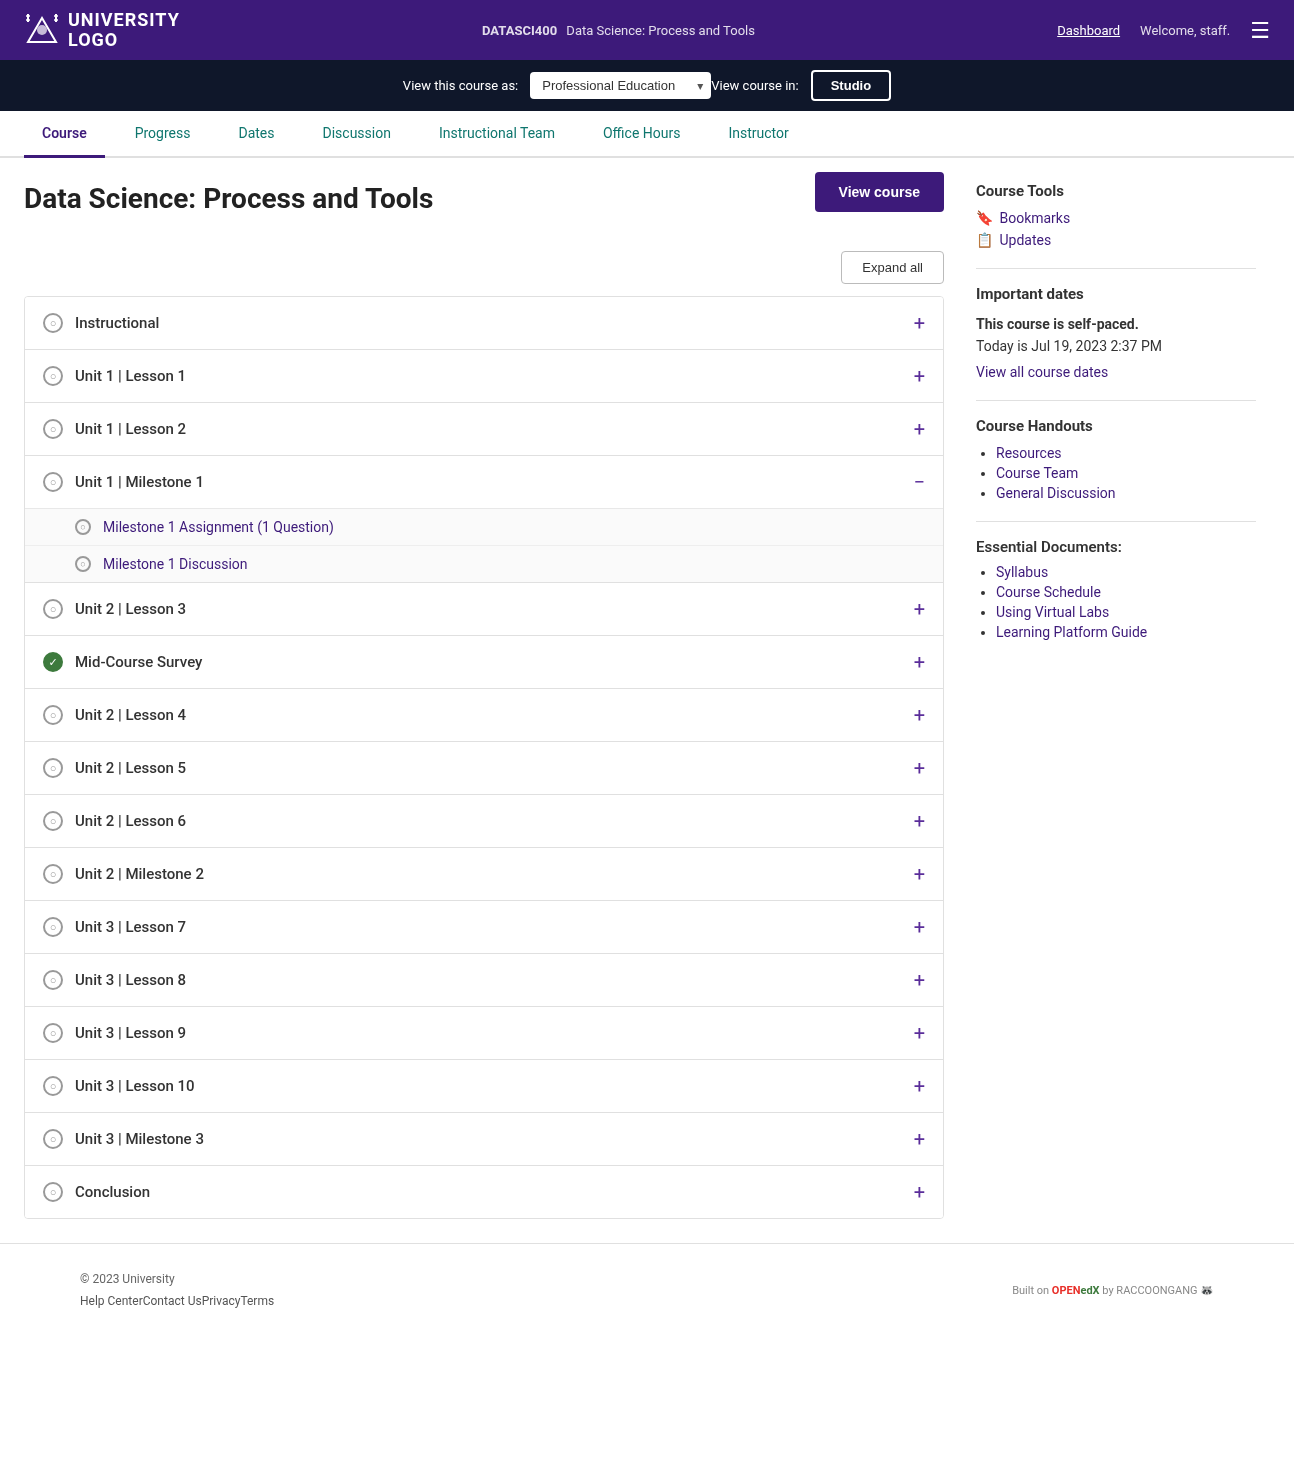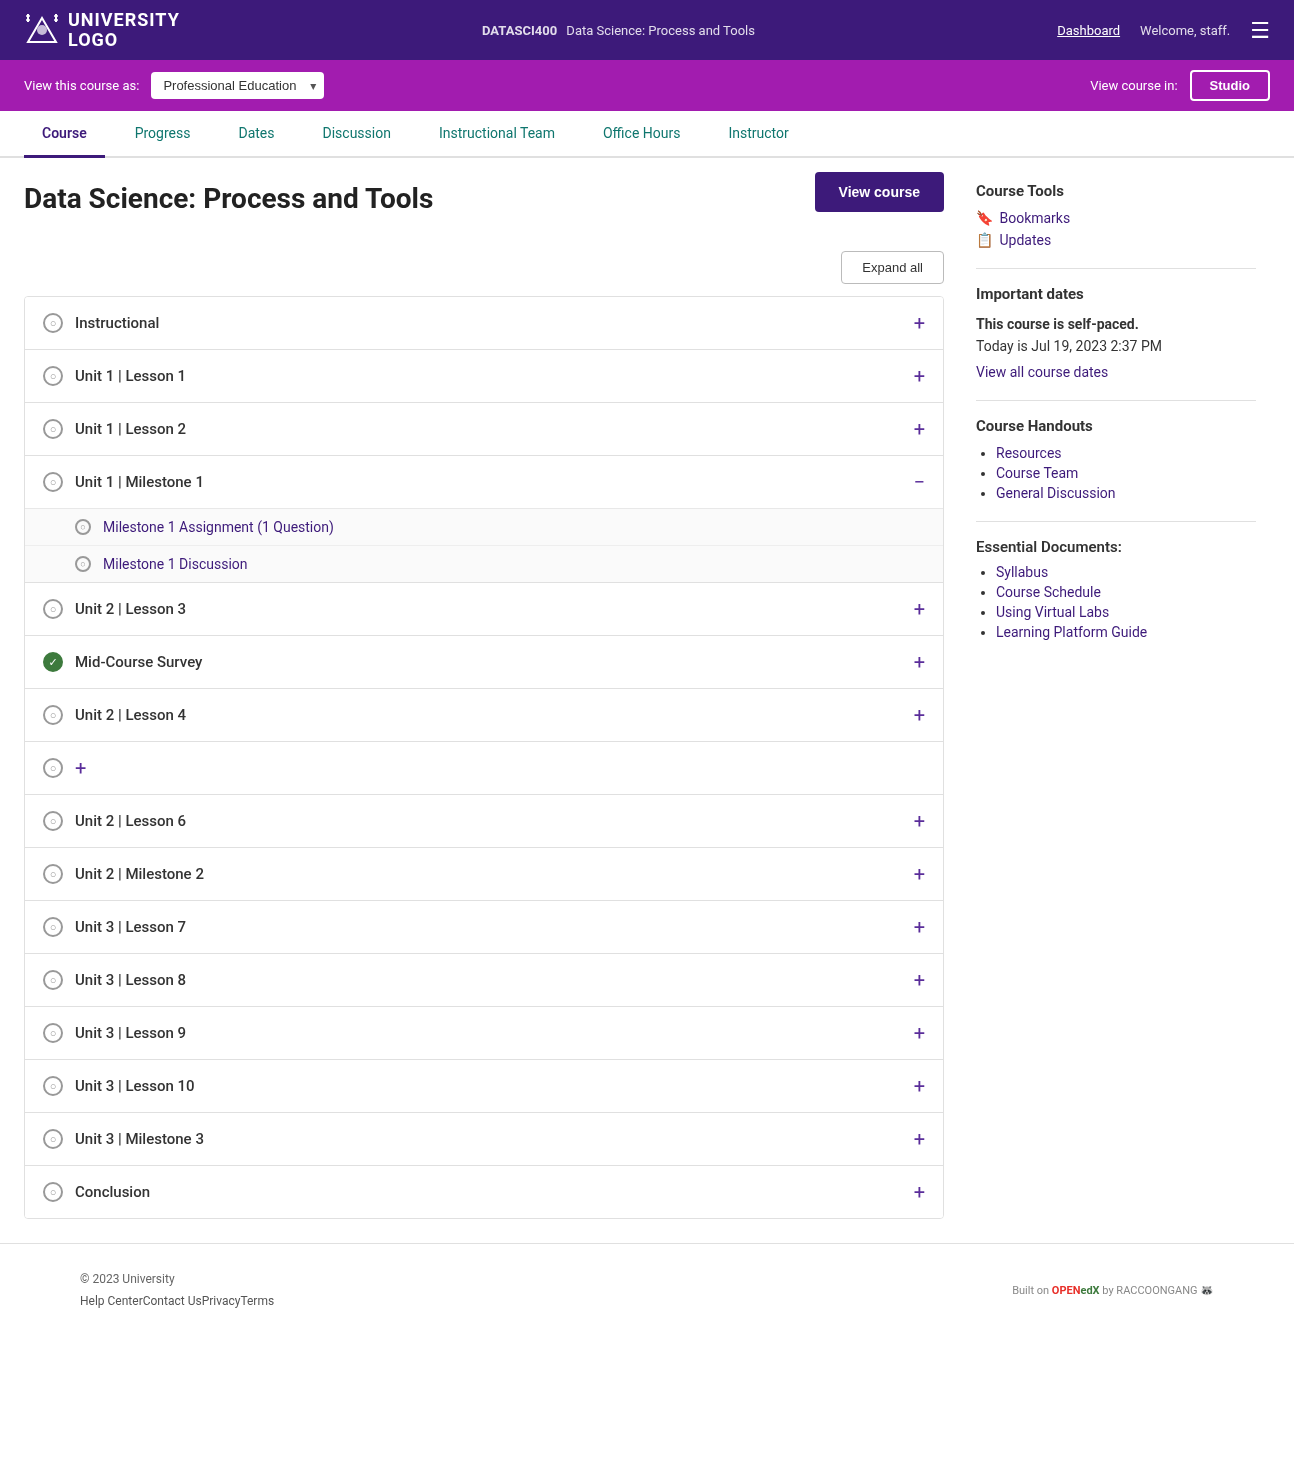--- a/index.html
+++ b/index.html
@@ -53,40 +53,40 @@
       font-size: 13px;
     }
     .hamburger {
       font-size: 22px;
       cursor: pointer;
       color: white;
     }
 
     
     .view-as-bar {
-      background: #a21caf;
+      background: #0f172a;
       padding: 10px 24px;
       display: flex;
       align-items: center;
-      justify-content: space-between;
+      justify-content: center;
     }
     .view-as-left {
       display: flex;
       align-items: center;
       gap: 12px;
     }
     .view-as-label {
       color: white;
       font-size: 13px;
     }
     .view-dropdown {
       background: white;
       border: none;
       border-radius: 4px;
-      padding: 6px 28px 6px 12px;
+      padding: 6px 36px 6px 12px;
       font-size: 13px;
       color: #333;
       cursor: pointer;
       appearance: none;
       -webkit-appearance: none;
       position: relative;
     }
     .view-dropdown-wrapper {
       position: relative;
       display: inline-block;
@@ -506,20 +506,21 @@
         <div class="accordion-header">
           <div class="check-icon">○</div>
           <span class="accordion-label">Unit 2 | Lesson 4</span>
           <span class="accordion-toggle">+</span>
         </div>
       </div>
 
       <div class="accordion-item">
         <div class="accordion-header">
           <div class="check-icon">○</div>
+          <span class="accordion-label">Unit 2 | Lesson 5</span>
           <span class="accordion-toggle">+</span>
         </div>
       </div>
 
       <div class="accordion-item">
         <div class="accordion-header">
           <div class="check-icon">○</div>
           <span class="accordion-label">Unit 2 | Lesson 6</span>
           <span class="accordion-toggle">+</span>
         </div>

